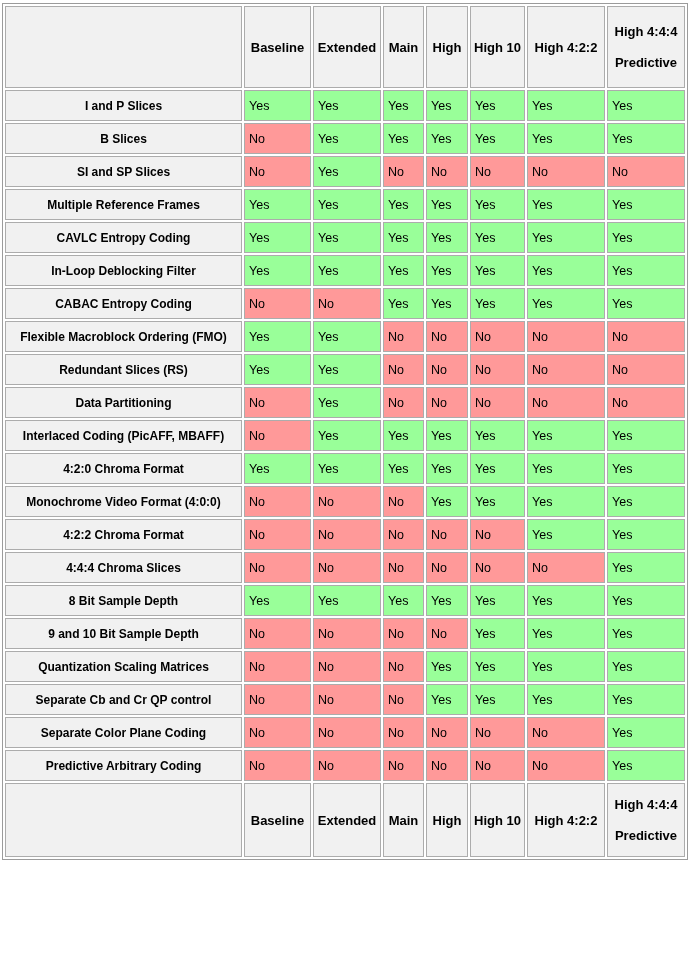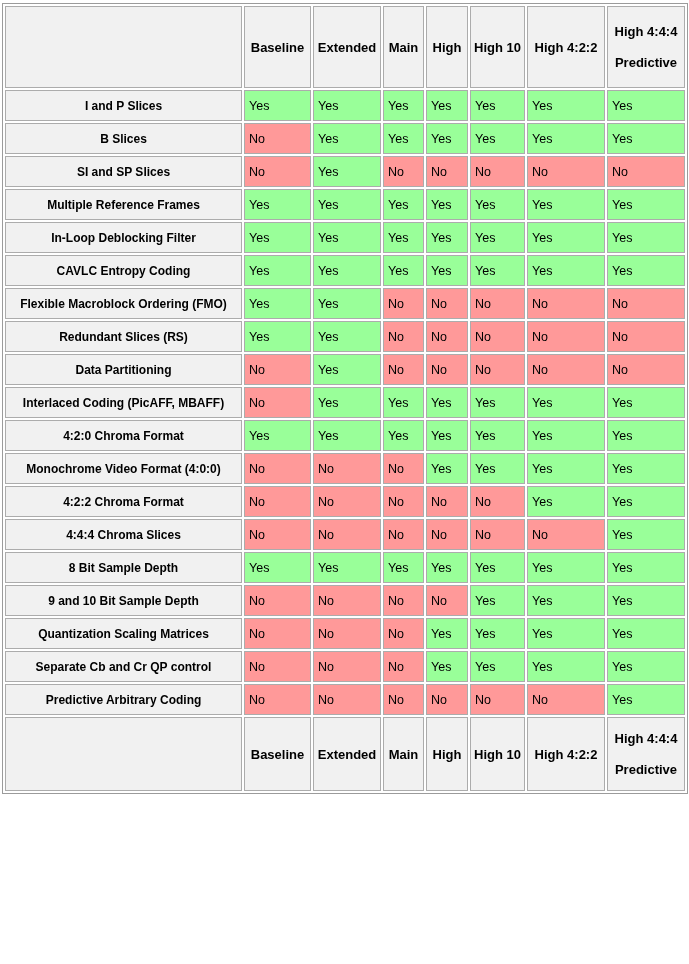--- a/index.html
+++ b/index.html
@@ -134,33 +134,43 @@
           <td class="feature-cell">Multiple Reference Frames</td>
           <td class="value-cell" style="background: rgb(153, 255, 153);">Yes</td>
           <td class="value-cell" style="background: rgb(153, 255, 153);">Yes</td>
           <td class="value-cell" style="background: rgb(153, 255, 153);">Yes</td>
           <td class="value-cell" style="background: rgb(153, 255, 153);">Yes</td>
           <td class="value-cell" style="background: rgb(153, 255, 153);">Yes</td>
           <td class="value-cell" style="background: rgb(153, 255, 153);">Yes</td>
           <td class="value-cell" style="background: rgb(153, 255, 153);">Yes</td>
         </tr>
         <tr class="data-row">
+          <td class="feature-cell">CAVLC Entropy Coding</td>
+          <td class="value-cell" style="background: rgb(153, 255, 153);">Yes</td>
+          <td class="value-cell" style="background: rgb(153, 255, 153);">Yes</td>
+          <td class="value-cell" style="background: rgb(153, 255, 153);">Yes</td>
+          <td class="value-cell" style="background: rgb(153, 255, 153);">Yes</td>
+          <td class="value-cell" style="background: rgb(153, 255, 153);">Yes</td>
+          <td class="value-cell" style="background: rgb(153, 255, 153);">Yes</td>
+          <td class="value-cell" style="background: rgb(153, 255, 153);">Yes</td>
+        </tr>
+        <tr class="data-row">
           <td class="feature-cell">In-Loop Deblocking Filter</td>
           <td class="value-cell" style="background: rgb(153, 255, 153);">Yes</td>
           <td class="value-cell" style="background: rgb(153, 255, 153);">Yes</td>
           <td class="value-cell" style="background: rgb(153, 255, 153);">Yes</td>
           <td class="value-cell" style="background: rgb(153, 255, 153);">Yes</td>
           <td class="value-cell" style="background: rgb(153, 255, 153);">Yes</td>
           <td class="value-cell" style="background: rgb(153, 255, 153);">Yes</td>
           <td class="value-cell" style="background: rgb(153, 255, 153);">Yes</td>
         </tr>
         <tr class="data-row">
-          <td class="feature-cell">CAVLC Entropy Coding</td>
-          <td class="value-cell" style="background: rgb(153, 255, 153);">Yes</td>
-          <td class="value-cell" style="background: rgb(153, 255, 153);">Yes</td>
+          <td class="feature-cell">CABAC Entropy Coding</td>
+          <td class="value-cell" style="background: rgb(255, 153, 153);">No</td>
+          <td class="value-cell" style="background: rgb(255, 153, 153);">No</td>
           <td class="value-cell" style="background: rgb(153, 255, 153);">Yes</td>
           <td class="value-cell" style="background: rgb(153, 255, 153);">Yes</td>
           <td class="value-cell" style="background: rgb(153, 255, 153);">Yes</td>
           <td class="value-cell" style="background: rgb(153, 255, 153);">Yes</td>
           <td class="value-cell" style="background: rgb(153, 255, 153);">Yes</td>
         </tr>
         <tr class="data-row">
           <td class="feature-cell">Flexible Macroblock Ordering (FMO)</td>
           <td class="value-cell" style="background: rgb(153, 255, 153);">Yes</td>
           <td class="value-cell" style="background: rgb(153, 255, 153);">Yes</td>
@@ -271,20 +281,30 @@
           <td class="value-cell" style="background: rgb(153, 255, 153);">Yes</td>
         </tr>
         <tr class="data-row">
           <td class="feature-cell">Separate Cb and Cr QP control</td>
           <td class="value-cell" style="background: rgb(255, 153, 153);">No</td>
           <td class="value-cell" style="background: rgb(255, 153, 153);">No</td>
           <td class="value-cell" style="background: rgb(255, 153, 153);">No</td>
           <td class="value-cell" style="background: rgb(153, 255, 153);">Yes</td>
           <td class="value-cell" style="background: rgb(153, 255, 153);">Yes</td>
           <td class="value-cell" style="background: rgb(153, 255, 153);">Yes</td>
+          <td class="value-cell" style="background: rgb(153, 255, 153);">Yes</td>
+        </tr>
+        <tr class="data-row">
+          <td class="feature-cell">Separate Color Plane Coding</td>
+          <td class="value-cell" style="background: rgb(255, 153, 153);">No</td>
+          <td class="value-cell" style="background: rgb(255, 153, 153);">No</td>
+          <td class="value-cell" style="background: rgb(255, 153, 153);">No</td>
+          <td class="value-cell" style="background: rgb(255, 153, 153);">No</td>
+          <td class="value-cell" style="background: rgb(255, 153, 153);">No</td>
+          <td class="value-cell" style="background: rgb(255, 153, 153);">No</td>
           <td class="value-cell" style="background: rgb(153, 255, 153);">Yes</td>
         </tr>
         <tr class="data-row">
           <td class="feature-cell">Predictive Arbitrary Coding</td>
           <td class="value-cell" style="background: rgb(255, 153, 153);">No</td>
           <td class="value-cell" style="background: rgb(255, 153, 153);">No</td>
           <td class="value-cell" style="background: rgb(255, 153, 153);">No</td>
           <td class="value-cell" style="background: rgb(255, 153, 153);">No</td>
           <td class="value-cell" style="background: rgb(255, 153, 153);">No</td>
           <td class="value-cell" style="background: rgb(255, 153, 153);">No</td>

